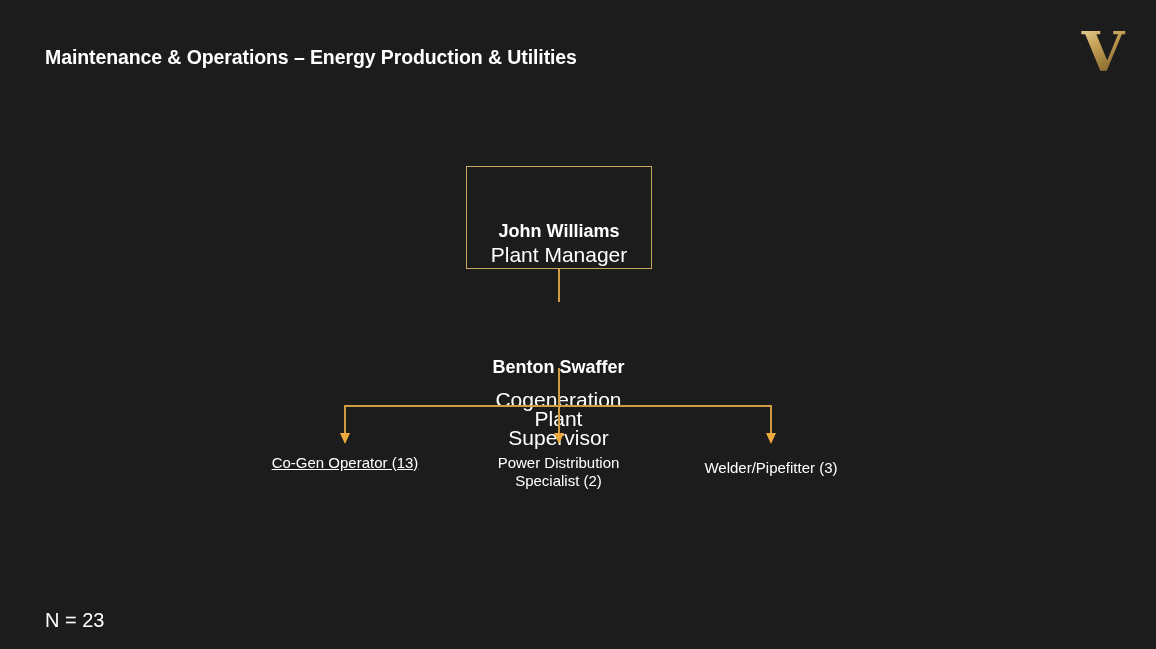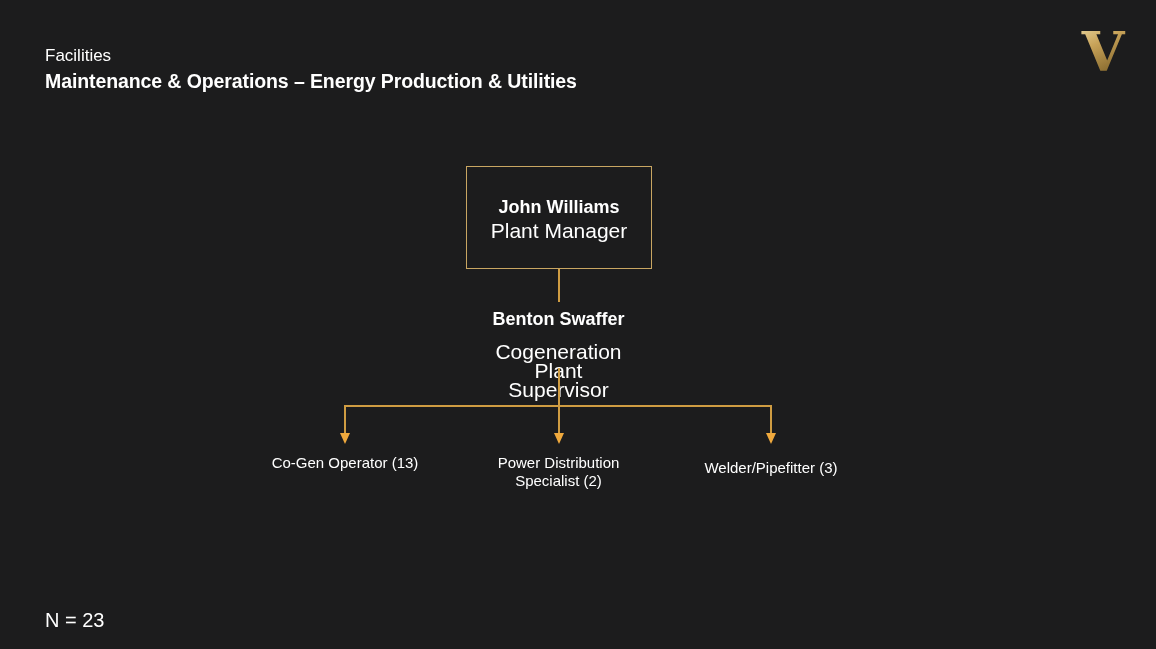--- a/index.html
+++ b/index.html
@@ -28,21 +28,21 @@
   .title{font-size:19.5px;font-weight:700;line-height:26px;color:var(--text);letter-spacing:-0.1px;}
   
   .logo{position:absolute;left:1076px;top:28px;}
   
   .root-box{
     position:absolute;left:466px;top:166px;width:186px;height:103px;
     border:1px solid var(--box-border);
     display:flex;flex-direction:column;align-items:center;justify-content:center;
     text-align:center;
   }
-  .node-name{font-size:18px;font-weight:700;line-height:22px;}
+  .node-name{font-size:18px;font-weight:700;line-height:22px;margin-top:48px;}
   .node-title{font-size:21px;font-weight:400;line-height:19px;margin-top:3px;}
   
   .supervisor{
     position:absolute;left:483px;top:308px;width:151px;text-align:center;
   }
   .supervisor .node-name{line-height:22px;}
   .supervisor .node-title{line-height:19px;margin-top:12px;}
   
   .conn{position:absolute;background:var(--connector);}
   .conn.v{width:1.5px;}
@@ -58,33 +58,32 @@
     border-left:5px solid transparent;border-right:5px solid transparent;
     border-top:11px solid var(--arrow);
   }
   .arrow-left{left:340px;}
   .arrow-mid{left:554px;}
   .arrow-right{left:766px;}
   
   .leaf{
     position:absolute;text-align:center;font-size:15px;line-height:17.5px;font-weight:400;
   }
-  .leaf-1{left:245px;top:454px;width:200px;}
+  .leaf-1{left:245px;top:454px;width:200px;text-decoration:underline;}
   .leaf-2{left:488px;top:454px;width:141px;}
   .leaf-3{left:671px;top:459px;width:200px;}
   
   .footer{position:absolute;left:45px;top:609px;font-size:20px;font-weight:400;}
 </style>
 </head>
 <body>
 
 <div class="slide">
 
   <div class="header">
-    <div class="eyebrow">Facilities</div>
     <div class="title">Maintenance &amp; Operations – Energy Production &amp; Utilities</div>
   </div>
 
   <svg class="logo" width="54" height="46" viewBox="0 0 54 46" aria-hidden="true">
     <defs>
       <linearGradient id="goldgrad" x1="0" y1="0" x2="0.35" y2="1">
         <stop offset="0" stop-color="#f0e0ac"></stop>
         <stop offset="0.45" stop-color="#c7a258"></stop>
         <stop offset="1" stop-color="#7d6128"></stop>
       </linearGradient>

